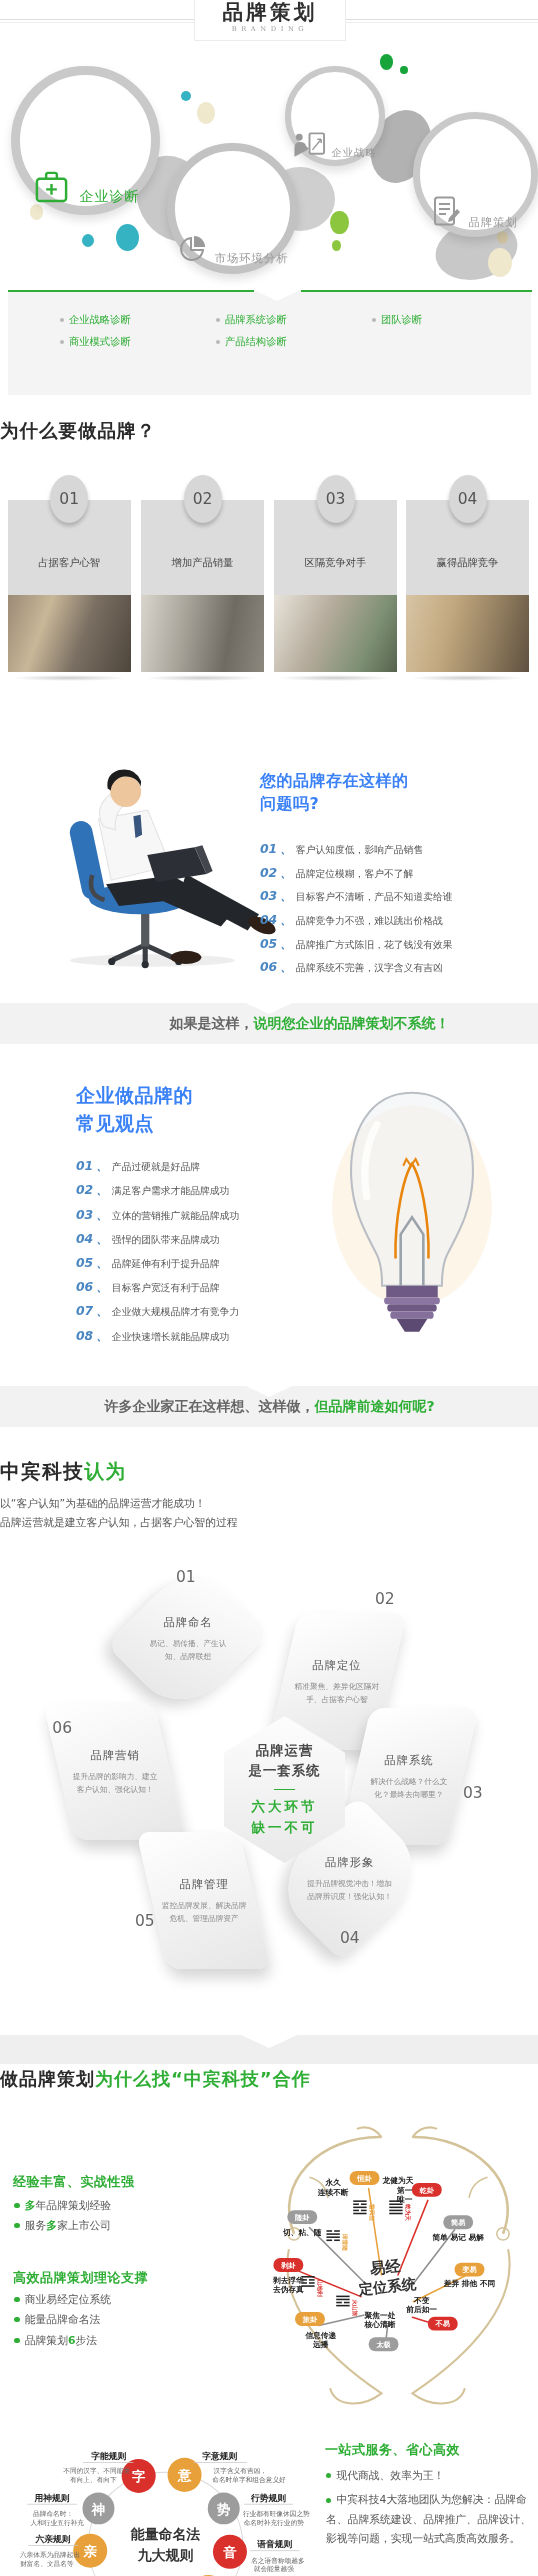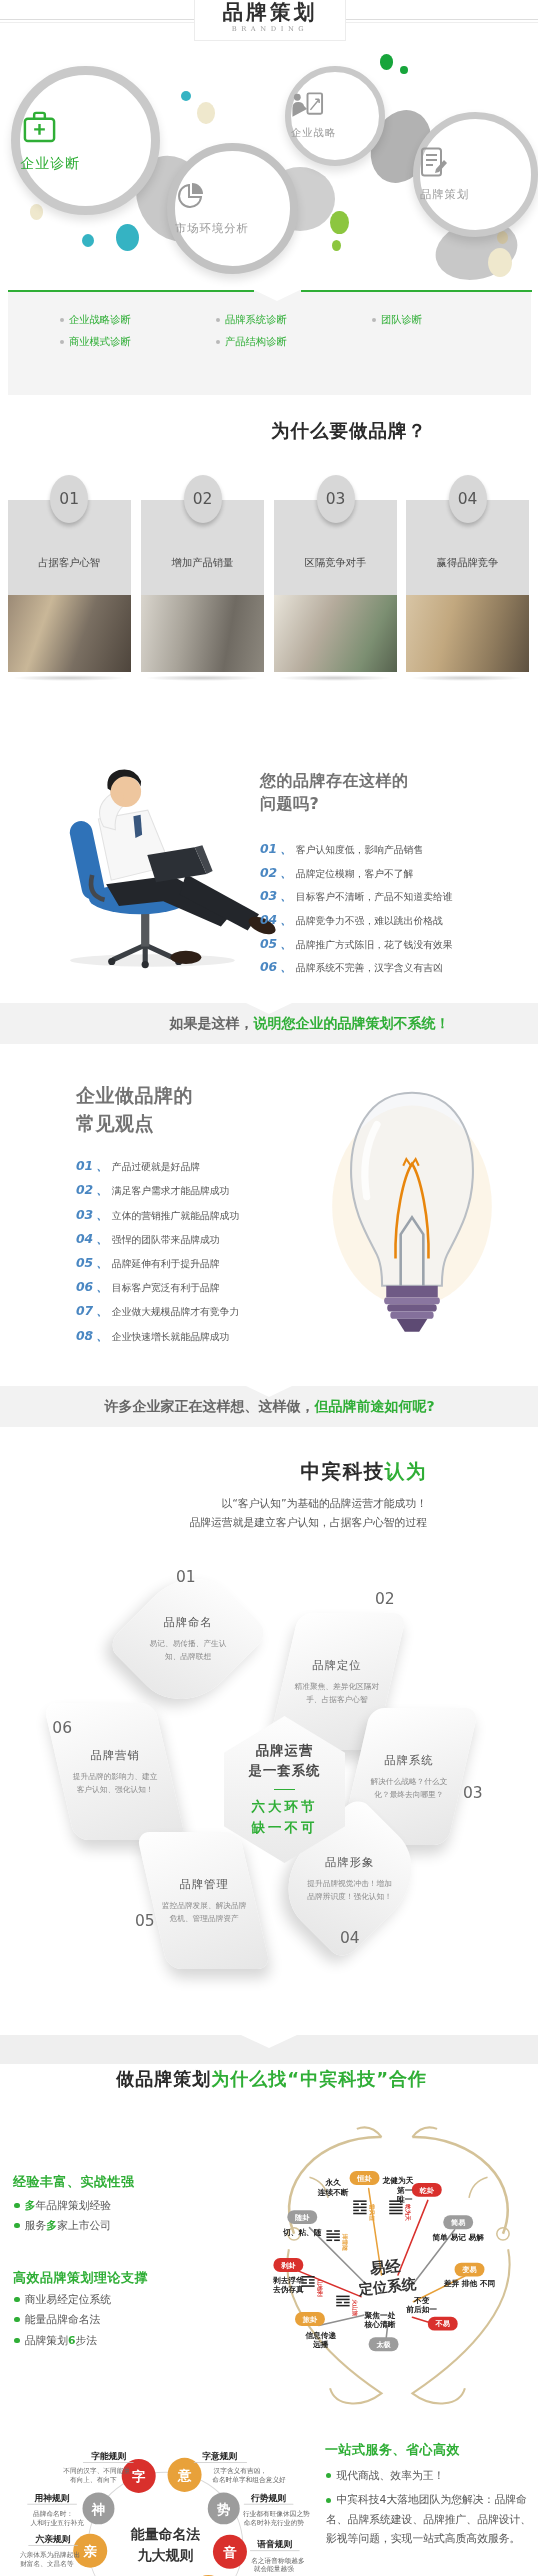--- a/index.html
+++ b/index.html
@@ -1,28 +1,28 @@
 <!DOCTYPE html>
 <html style="font-size:8.2px"><head>
 <meta charset="utf-8">
 <style>
   html,body{margin:0;padding:0;background:#fff;}
   body{font-family:"DejaVu Sans","Liberation Sans",sans-serif;color:#333;}
   #page{position:relative;width:539px;height:3444px;margin:0 auto;background:#fff;overflow:hidden;}
   .abs{position:absolute;}
-  .ctr{left:0;width:427px;text-align:right;}
+  .ctr{left:0;width:427px;text-align:left;}
 
   
   .hline{height:0.5px;background:#ddd;}
   .title-box{left:194px;top:0;width:150px;height:40px;background:#fff;border:0.5px solid #ececec;border-top:none;text-align:center;z-index:5;}
   .pt{font-size:20.6px;font-weight:bold;color:#2f2f2f;letter-spacing:3.1px;line-height:1.15;margin-top:0.5px;}
   .ps{font-family:"DejaVu Serif","Liberation Serif",serif;font-size:6.7px;color:#9a9a9a;letter-spacing:4.6px;margin-top:0.5px;}
 
   
-  .ring{position:absolute;border-radius:50%;background:#fff;display:flex;flex-direction:column;align-items:flex-start;justify-content:center;gap:8.2px;box-shadow:0 5.2px 9.3px rgba(0,0,0,.12);z-index:3;font-family:Liberation Serif, serif;}
+  .ring{position:absolute;border-radius:50%;background:#fff;display:flex;flex-direction:row;align-items:flex-end;justify-content:center;gap:8.2px;box-shadow:0 5.2px 9.3px rgba(0,0,0,.12);z-index:3;font-family:Liberation Serif, serif;}
   .blob{position:absolute;border-radius:50%;z-index:1;}
   .dot{position:absolute;border-radius:50%;z-index:2;}
   .ring .lab{font-size:11.3px;color:#9a9a9a;letter-spacing:1px;}
   .ring .lab.green{color:#2fae36;font-size:14px;}
 
   
   .graybox{background:#f4f4f4;}
   .gline{position:absolute;top:0;height:1.5px;background:#2fae36;}
   .notch{position:absolute;width:0;height:0;border-left:23px solid transparent;border-right:23px solid transparent;border-top:11.3px solid #fff;z-index:4;}
   .diag-item{position:absolute;font-size:10.3px;color:#2fae36;display:flex;align-items:center;}
@@ -41,21 +41,21 @@
   .ph2{background:linear-gradient(100deg,#d9d5cd 0%,#a9a49a 35%,#6f6a62 70%,#8d887e 100%);}
   .ph3{background:linear-gradient(115deg,#e8e4da 0%,#b5ab9c 40%,#7c8f72 75%,#56624e 100%);}
   .ph4{background:linear-gradient(105deg,#d8c5a5 0%,#c2a87f 35%,#8f7b5d 70%,#5e5140 100%);}
   .card-shadow{position:absolute;left:4.1px;top:200px;width:114px;height:5.7px;background:radial-gradient(ellipse at center,rgba(0,0,0,.20) 0%,rgba(0,0,0,0) 70%);z-index:1;}
 
   
   .nrow{position:absolute;display:flex;align-items:baseline;white-space:nowrap;}
   .nrow .n{font-size:12.4px;color:#4a87c2;font-style:italic;font-weight:bold;margin-right:3.1px;}
   .nrow .t{font-size:9.8px;color:#555;}
 
-  .g-title{font-size:16px;font-weight:bold;color:#737373;line-height:1.45;letter-spacing:0.5px;}
+  .g-title{font-size:16px;font-weight:bold;color:#3b82f6;line-height:1.45;letter-spacing:0.5px;}
 
   
   .banner{left:0;width:539px;height:41px;background:#f2f2f2;}
   .banner .txt{width:100%;text-align:center;line-height:41px;font-size:14px;font-weight:bold;}
   .banner .gray{color:#666;}
   .banner .grn{color:#2fae36;}
 
   
   .petal{position:absolute;background:linear-gradient(160deg,#ffffff 0%,#e6e6e6 100%);box-shadow:0 9.3px 13.4px rgba(0,0,0,.16);}
   .petal .inner{position:absolute;left:50%;top:50%;width:85px;transform:translate(-50%,-50%);text-align:center;}

